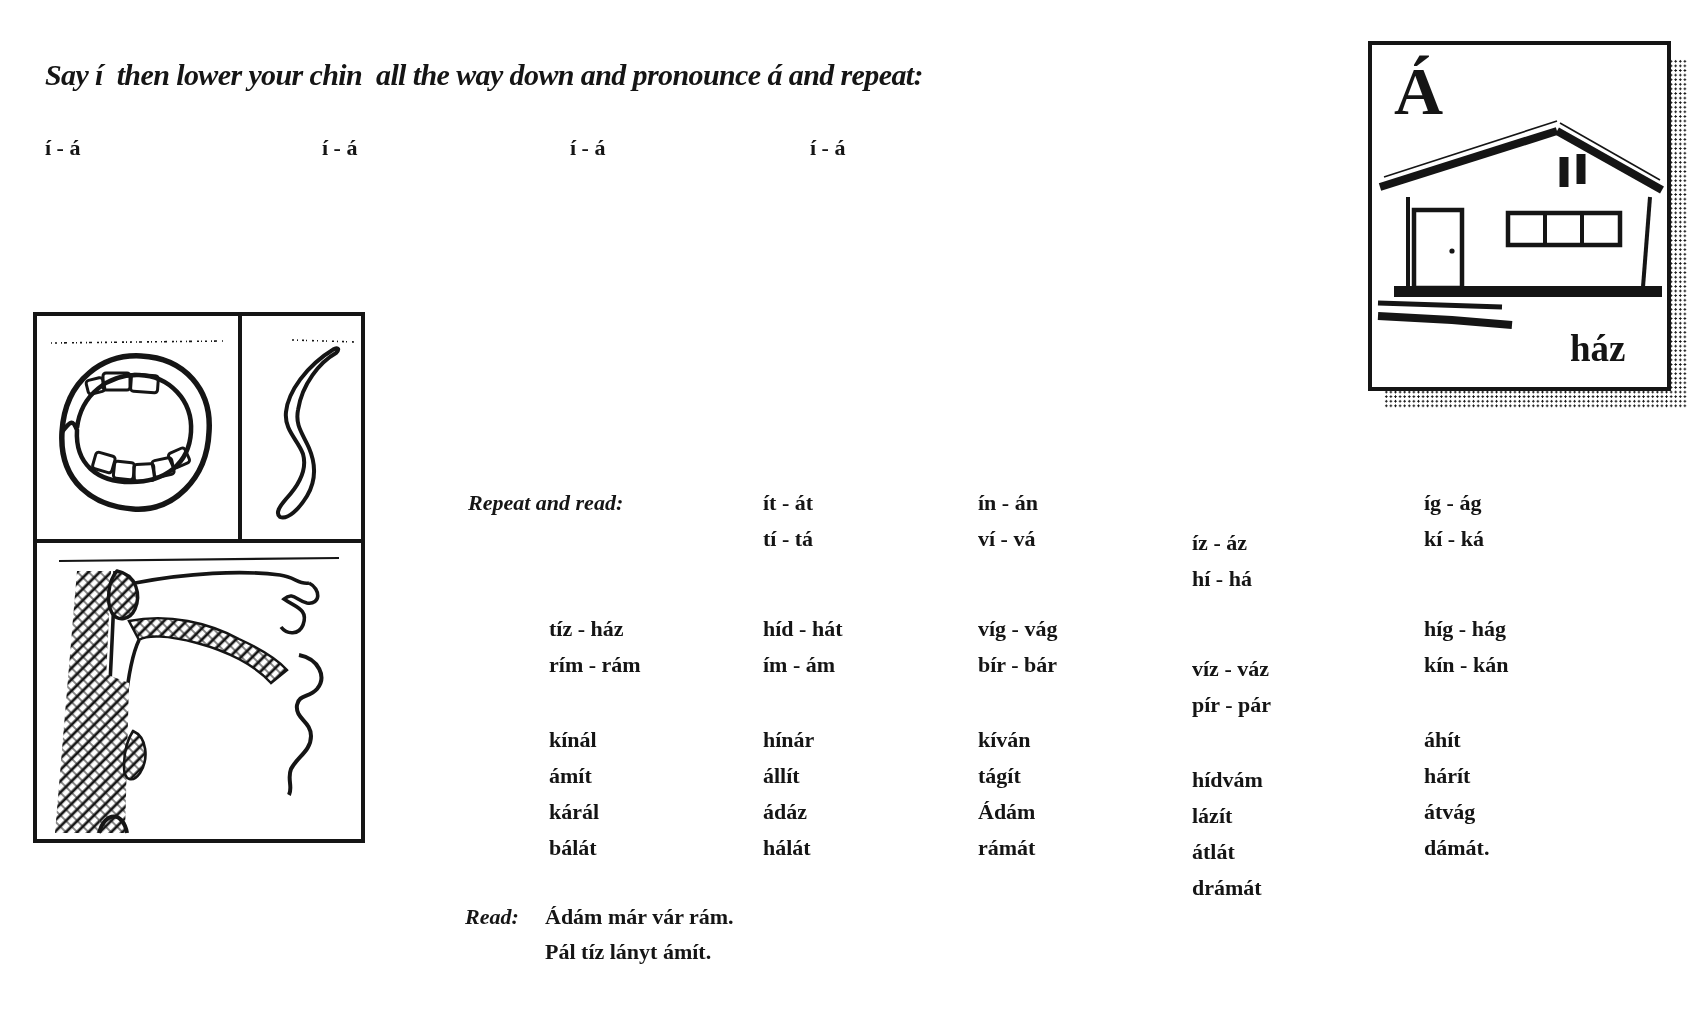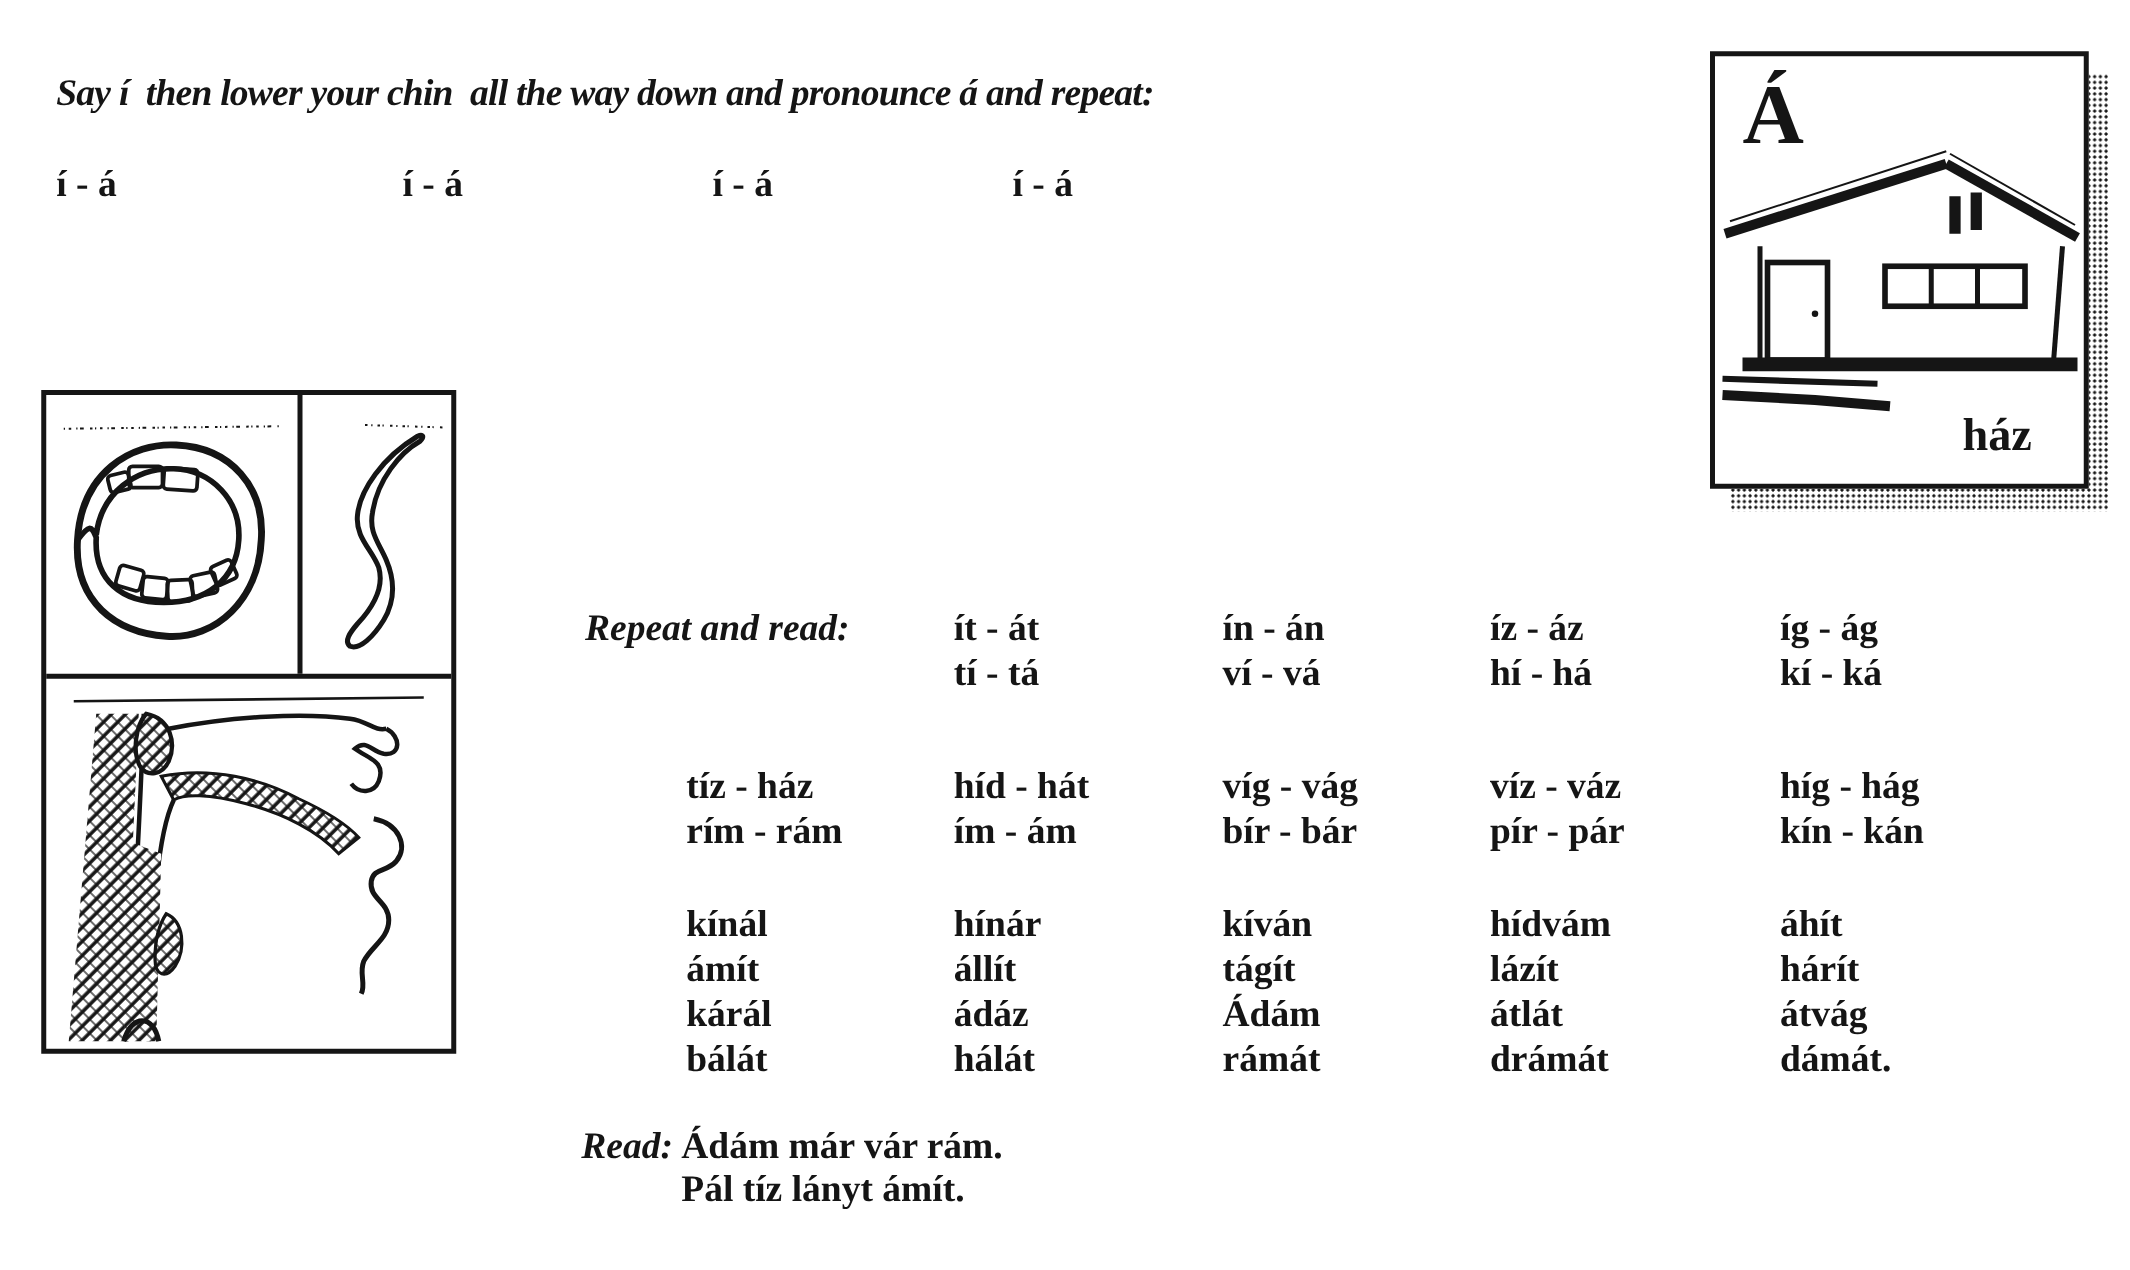--- a/index.html
+++ b/index.html
@@ -1,29 +1,29 @@
 <!DOCTYPE html>
 <html><head>
 <meta charset="utf-8">
 <style>
   * { margin:0; padding:0; box-sizing:border-box; }
   html,body { width:1704px; height:1016px; background:#ffffff; overflow:hidden; }
   .page { position:relative; width:1704px; height:851px; background:#fff;
           font-family:Liberation Serif, serif; color:#151515; }
 
   
-  .txt { position:absolute; font-weight:700; font-size:30px; line-height:34px;
+  .txt { position:absolute; font-weight:700; font-size:22px; line-height:34px;
          white-space:nowrap; color:#151515; }
   .title { font-size:30px; font-style:italic; letter-spacing:-0.6px; white-space:pre-wrap; }
   .lbl { font-style:italic;margin-left:40px; }
 
   
   .cL { left:428px; } .cL2 { left:425px; }
   .c1 { left:549px;text-align:right; } .c2 { left:763px; } .c3 { left:978px; }
-  .c4 { left:1192px; } .c5 { left:1424px; }
+  .c4 { left:1192px;margin-top:40px; } .c5 { left:1424px; }
   
   .rA { top:486px; } .rB { top:522px; }
   .rC { top:612px; } .rD { top:648px; }
   .rE { top:723px; } .rF { top:759px; } .rG { top:795px; } .rH { top:831px; }
   .rI { top:900px;text-align:center; } .rJ { top:935px; }
 
   
   .dp { top:131px; }
   .dp0 { left:45px; } .dp1 { left:322px; } .dp2 { left:570px; } .dp3 { left:810px; }
 

